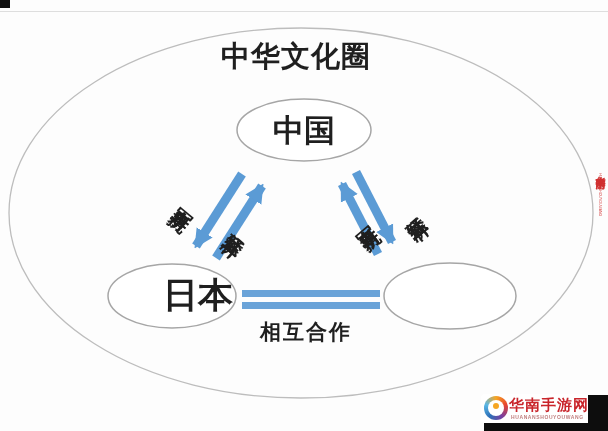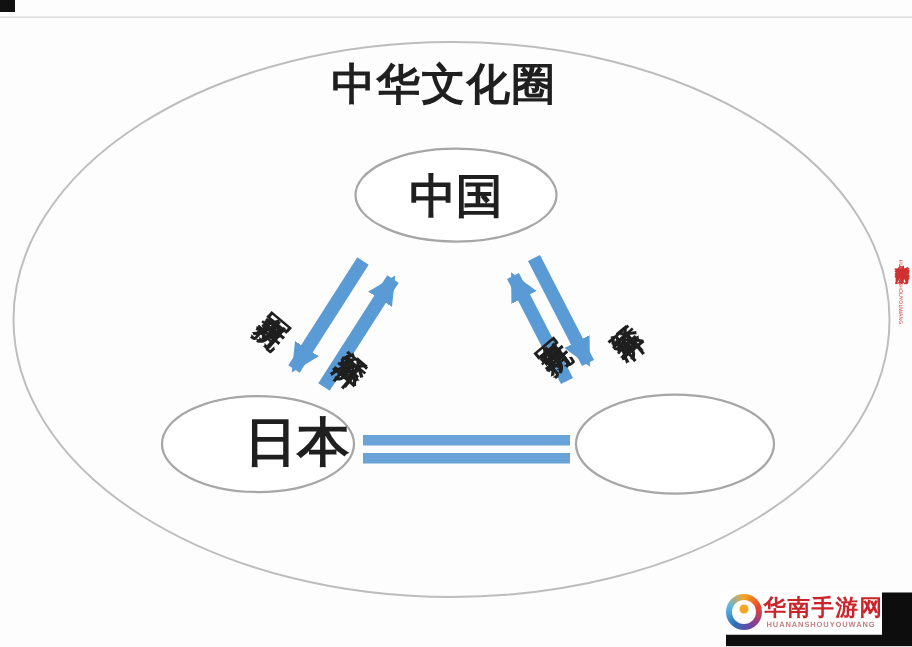--- a/index.html
+++ b/index.html
@@ -91,20 +91,21 @@
   <div class="abs title center">中华文化圈</div>
 
   <div class="abs node-label china center">中国</div>
   <div class="abs node-label japan center">日本</div>
 
   <div class="abs edge-label rot-l lm">军事对抗</div>
   <div class="abs edge-label rot-l le">经济互补</div>
   <div class="abs edge-label rot-r rm">军事对抗</div>
   <div class="abs edge-label rot-r re">经济互补</div>
 
+  <div class="abs coop-label center">相互合作</div>
 
   <div class="abs side-wm">
     <span class="cn">华南手游网</span><span class="latin">HUANANSHOUYOUWANG</span>
   </div>
 
   <div class="abs wm-blackbox"></div>
   <div class="abs wm-blackstrip"></div>
   <div class="abs wm-capsule"></div>
   <div class="abs wm-logo"></div>
   <div class="abs wm-logo-inner"></div>

